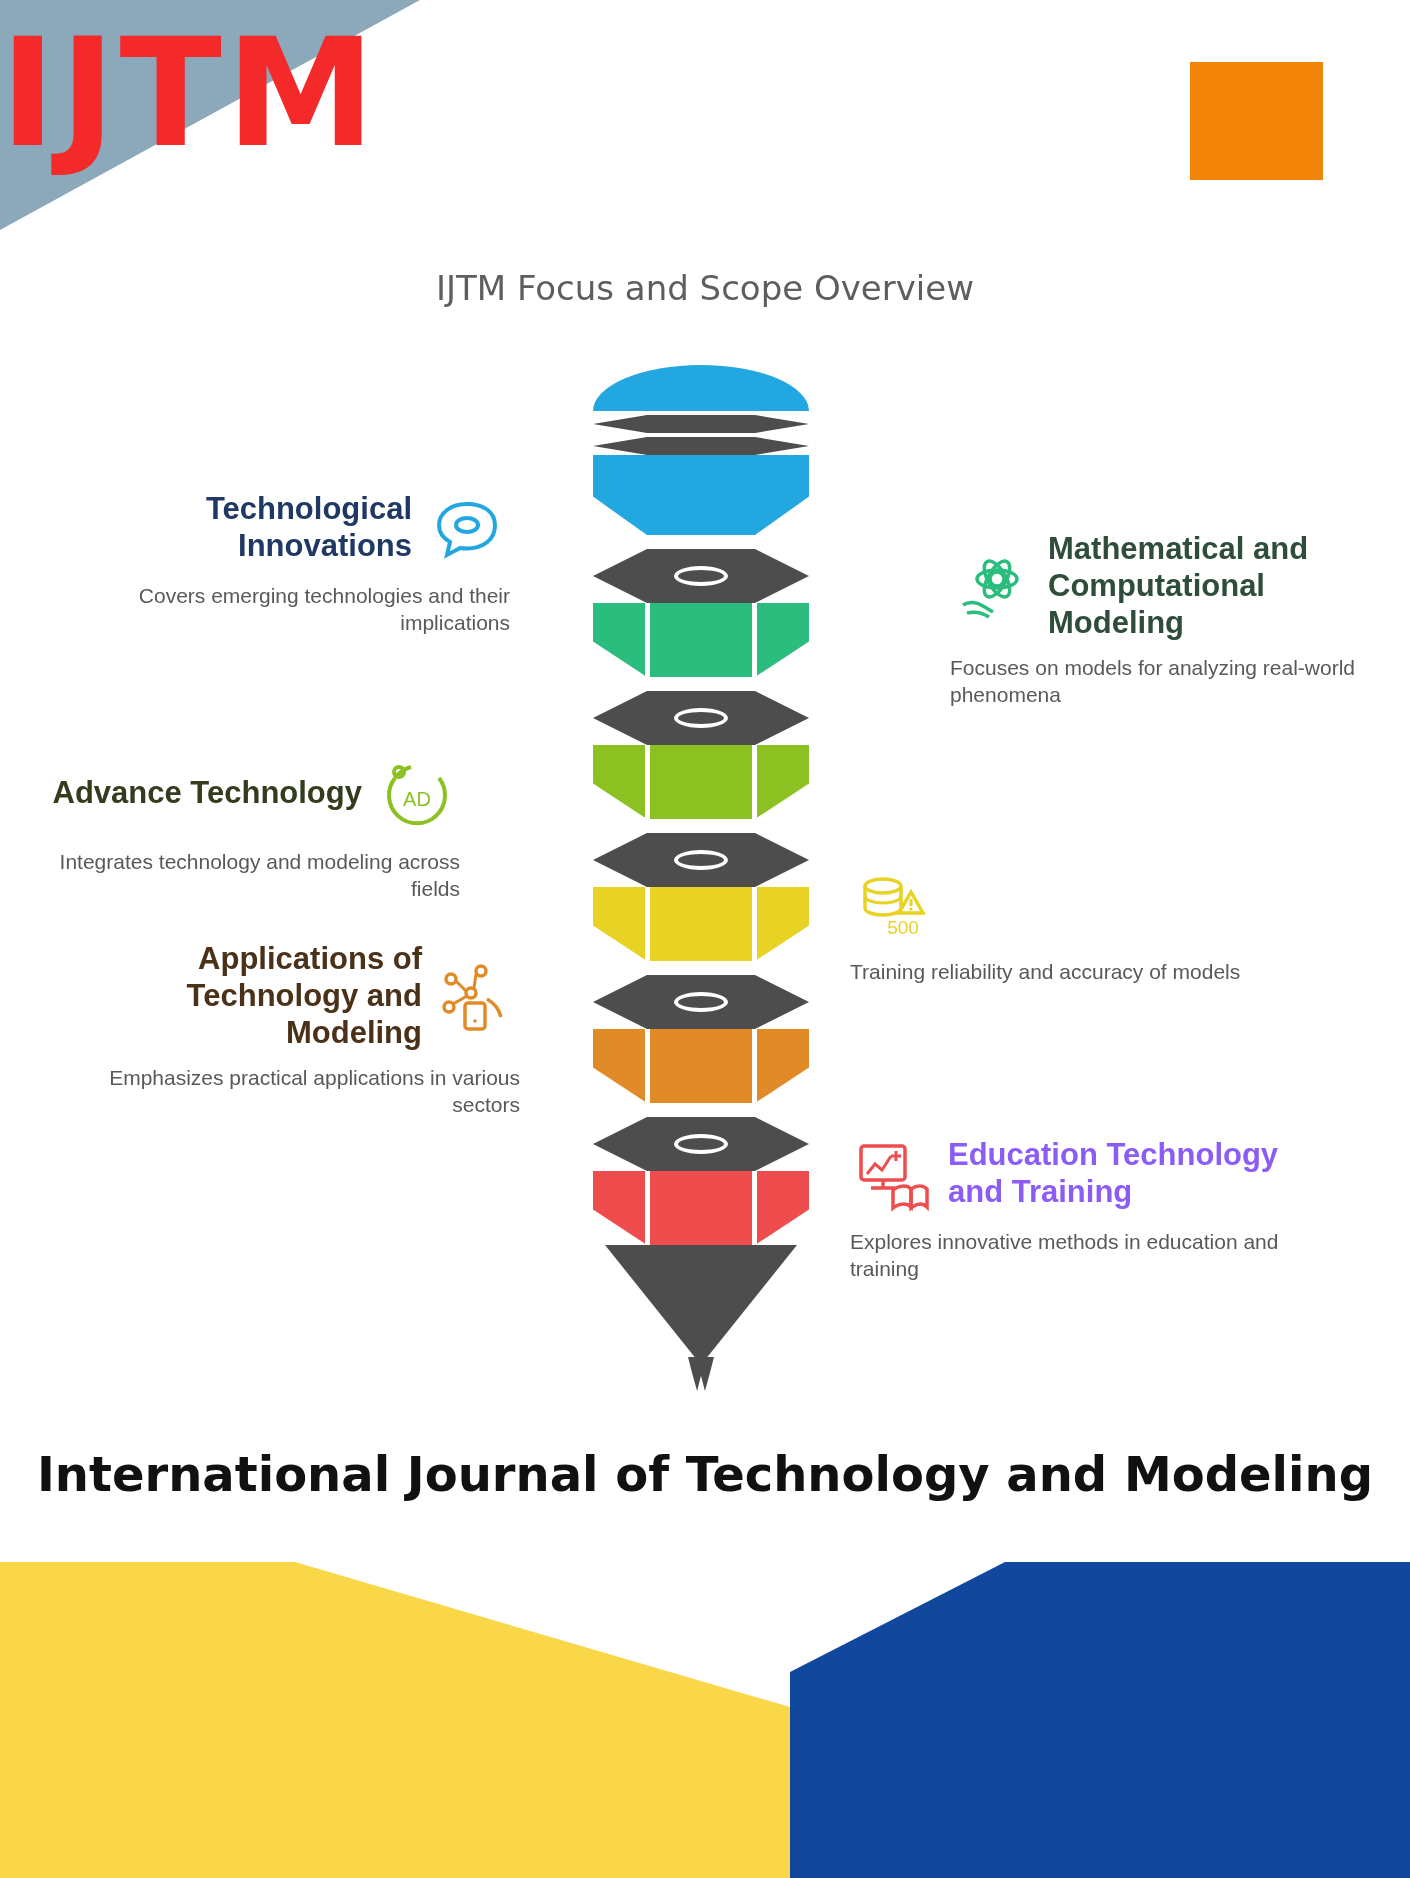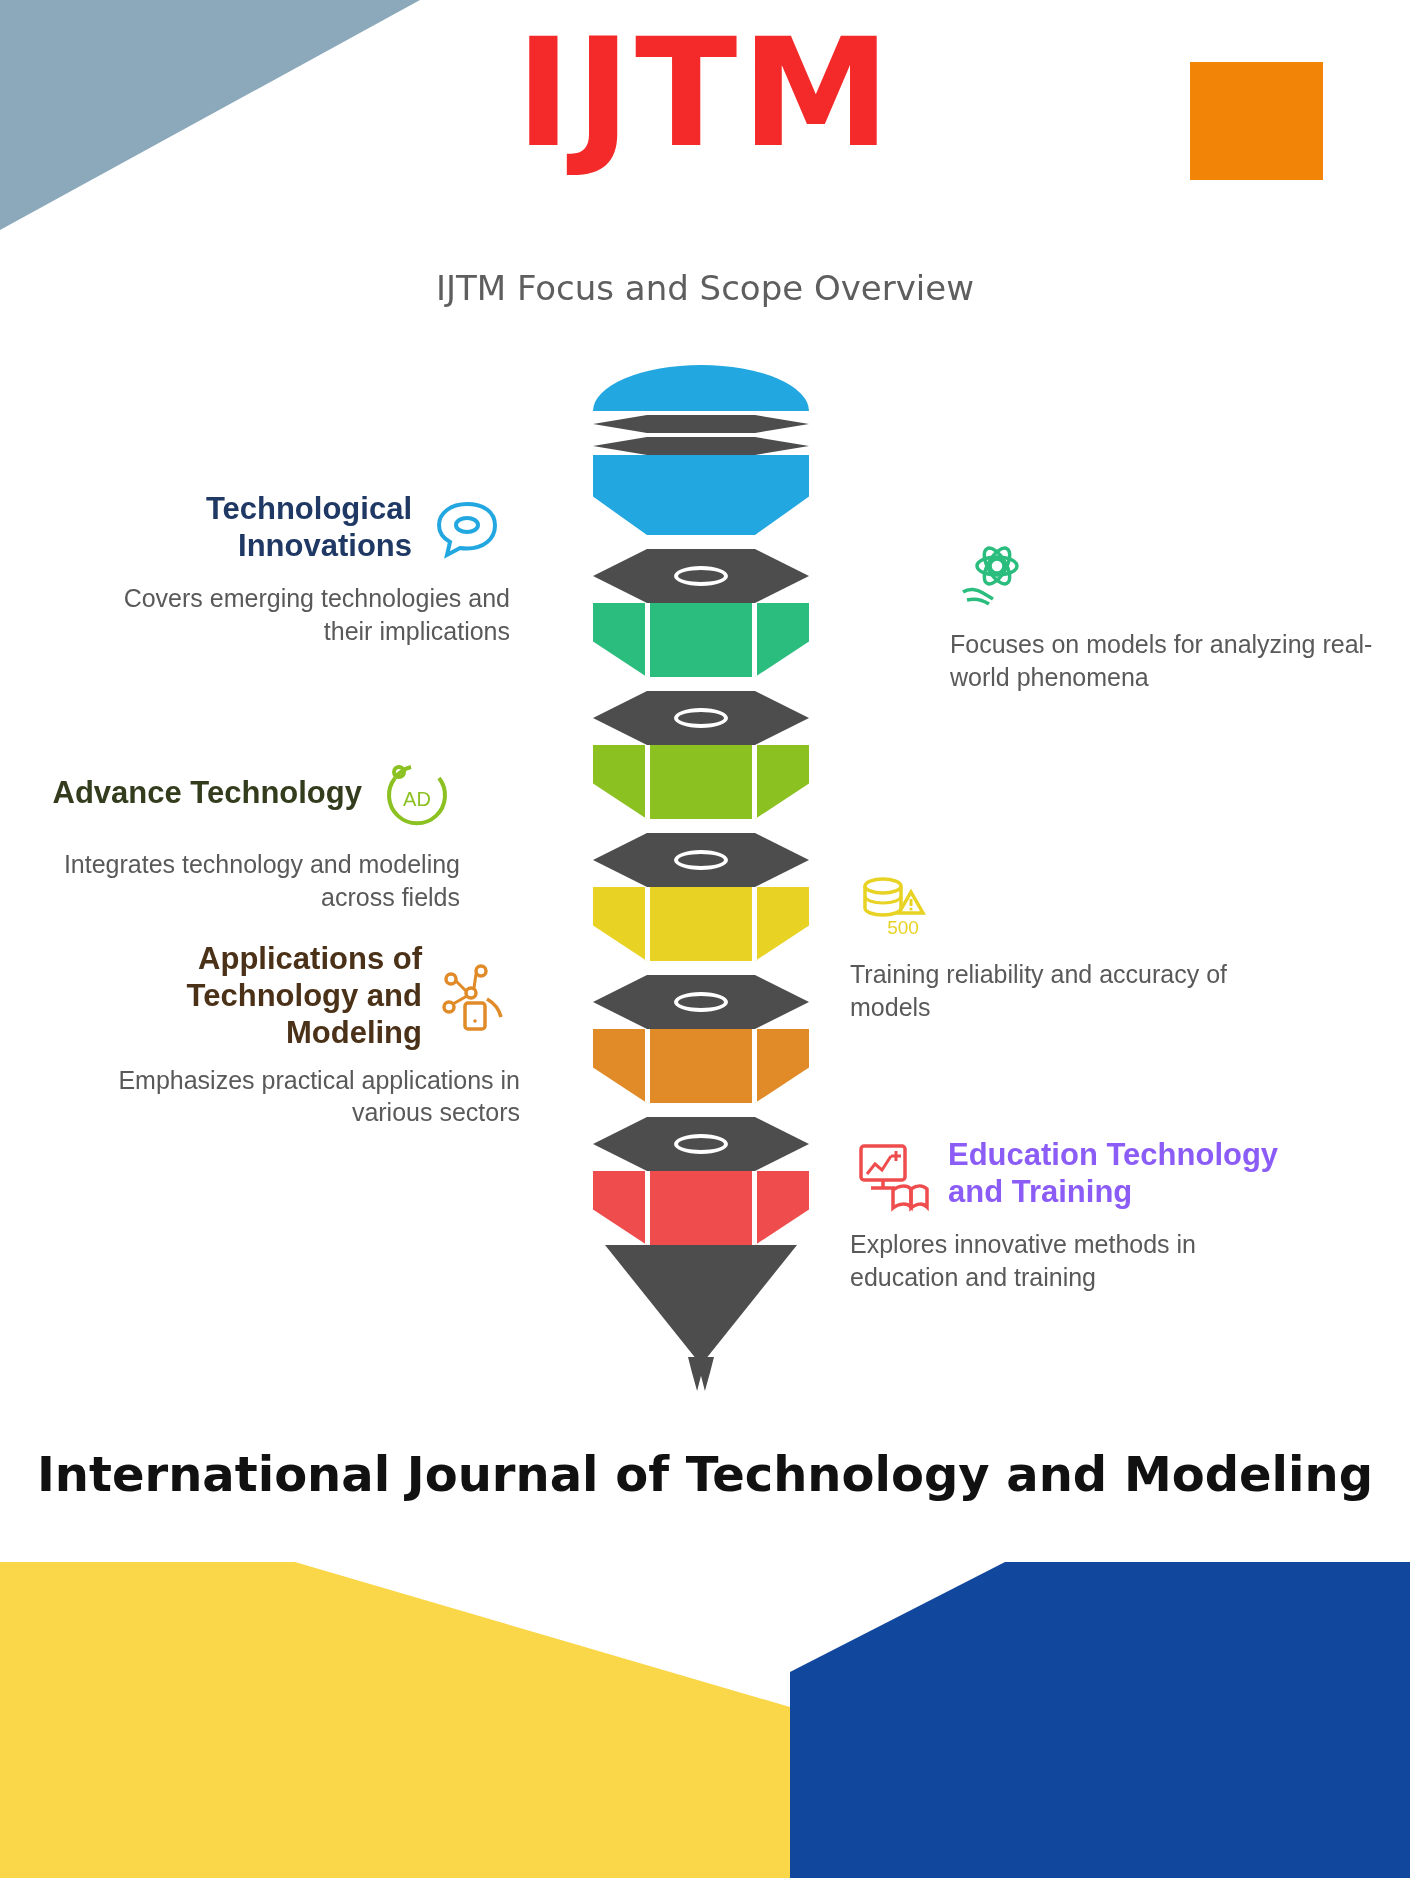--- a/index.html
+++ b/index.html
@@ -41,21 +41,21 @@
     right: 0; top: 1562px;
     width: 620px; height: 316px;
     background: #12479e;
     clip-path: polygon(215px 0, 620px 0, 620px 316px, 0 316px, 0 110px);
   }
 
   
   .journal-logo {
     position: absolute;
     top: 18px; left: 0; width: 1410px;
-    text-align: center;
+    text-align: left;
     font-family: "DejaVu Sans", sans-serif;
     font-weight: bold;
     font-size: 150px;
     letter-spacing: 4px;
     color: #f42a2a;
     line-height: 1.0;
   }
   .subtitle {
     position: absolute;
     top: 268px; left: 0; width: 1410px;
@@ -167,21 +167,21 @@
   }
   .item.left .head { justify-content: flex-end; }
   .item .title {
     font-family: "Liberation Sans", sans-serif;
     font-weight: bold;
     font-size: 31px;
     line-height: 1.2;
   }
   .item .desc {
     margin-top: 12px;
-    font-size: 25px;
+    font-size: 21px;
     color: #595959;
     line-height: 1.3;
   }
   .icon-box {
     width: 86px; height: 86px;
     flex: 0 0 86px;
     display: flex;
     align-items: flex-end;
     justify-content: center;
   }
@@ -313,20 +313,21 @@
     <div class="icon-box">
       <svg viewBox="0 0 80 80" width="80" height="80">
         <circle cx="44" cy="30" r="7" fill="none" stroke="#2bbd7e" stroke-width="3.5"></circle>
         <ellipse cx="44" cy="30" rx="20" ry="9" fill="none" stroke="#2bbd7e" stroke-width="3.5"></ellipse>
         <ellipse cx="44" cy="30" rx="20" ry="9" fill="none" stroke="#2bbd7e" stroke-width="3.5" transform="rotate(60 44 30)"></ellipse>
         <ellipse cx="44" cy="30" rx="20" ry="9" fill="none" stroke="#2bbd7e" stroke-width="3.5" transform="rotate(120 44 30)"></ellipse>
         <path d="M10 56c6-4 14-3 20 1l10 6" fill="none" stroke="#2bbd7e" stroke-width="3.5"></path>
         <path d="M14 64c8-2 16 0 22 4" fill="none" stroke="#2bbd7e" stroke-width="3.5"></path>
       </svg>
     </div>
+    <div class="title">Mathematical and Computational Modeling</div>
   </div>
   <div class="desc">Focuses on models for analyzing real-world phenomena</div>
 </div>
 
 <div class="item left" id="item-3">
   <div class="head">
     <div class="title">Advance Technology</div>
     <div class="icon-box">
       <svg viewBox="0 0 80 80" width="80" height="80">
         <path d="M62 22a28 28 0 1 1-44 0" fill="none" stroke="#8cc122" stroke-width="4"></path>

